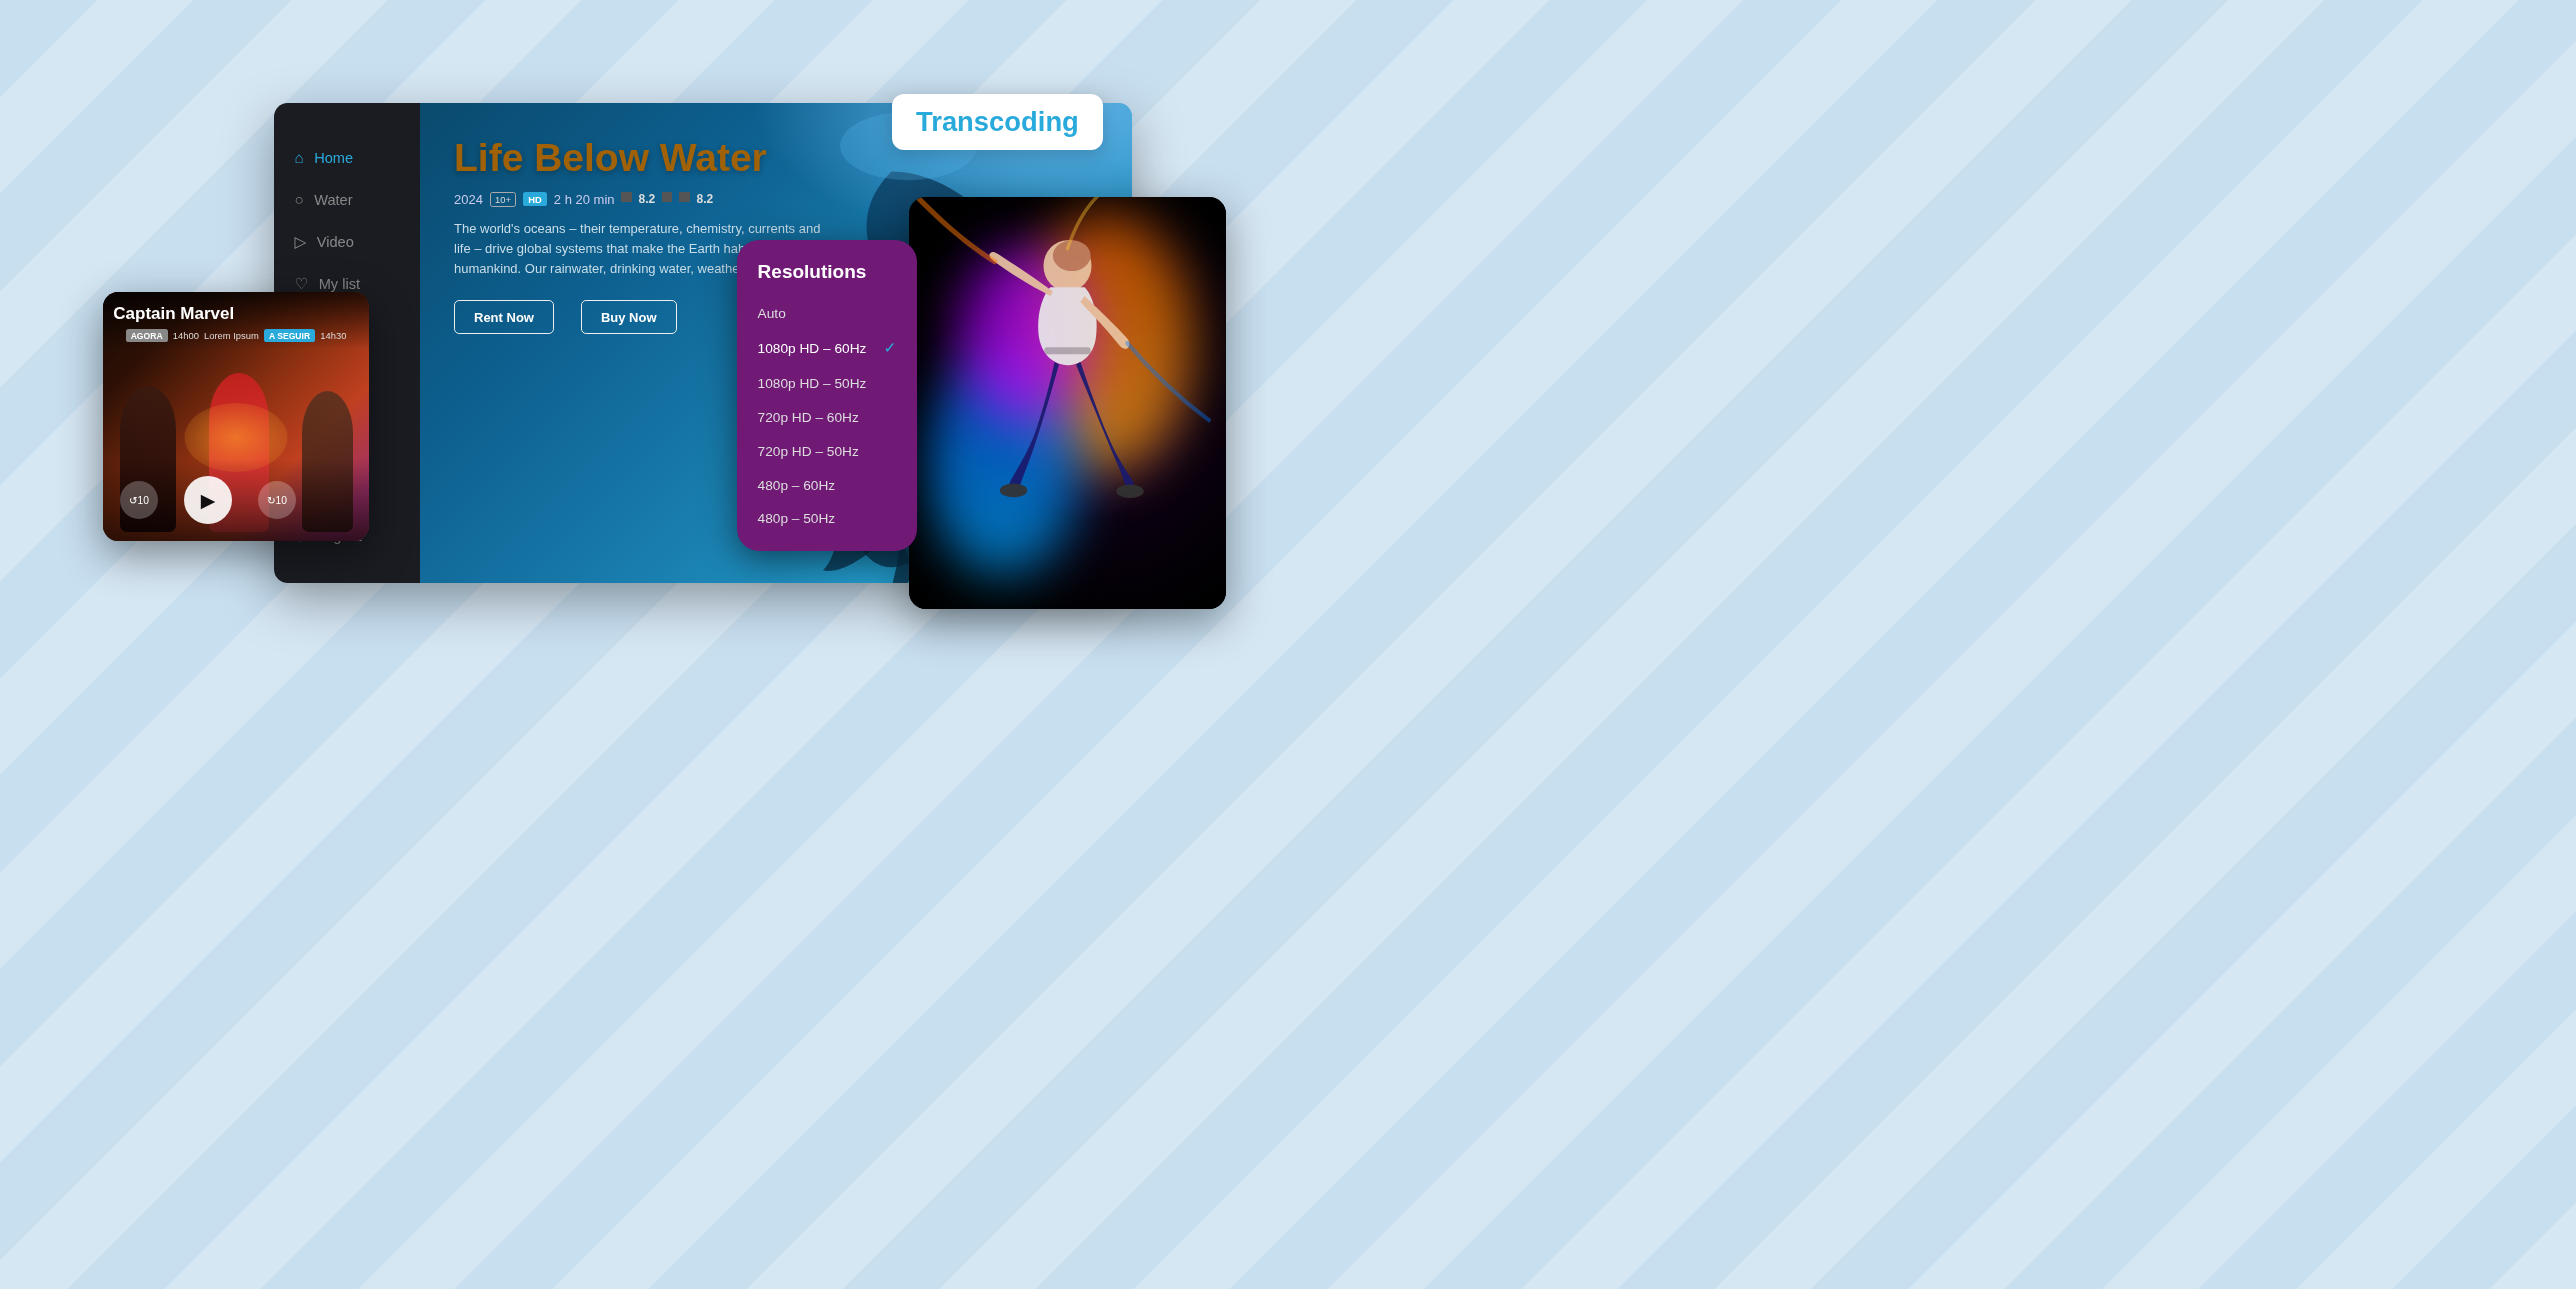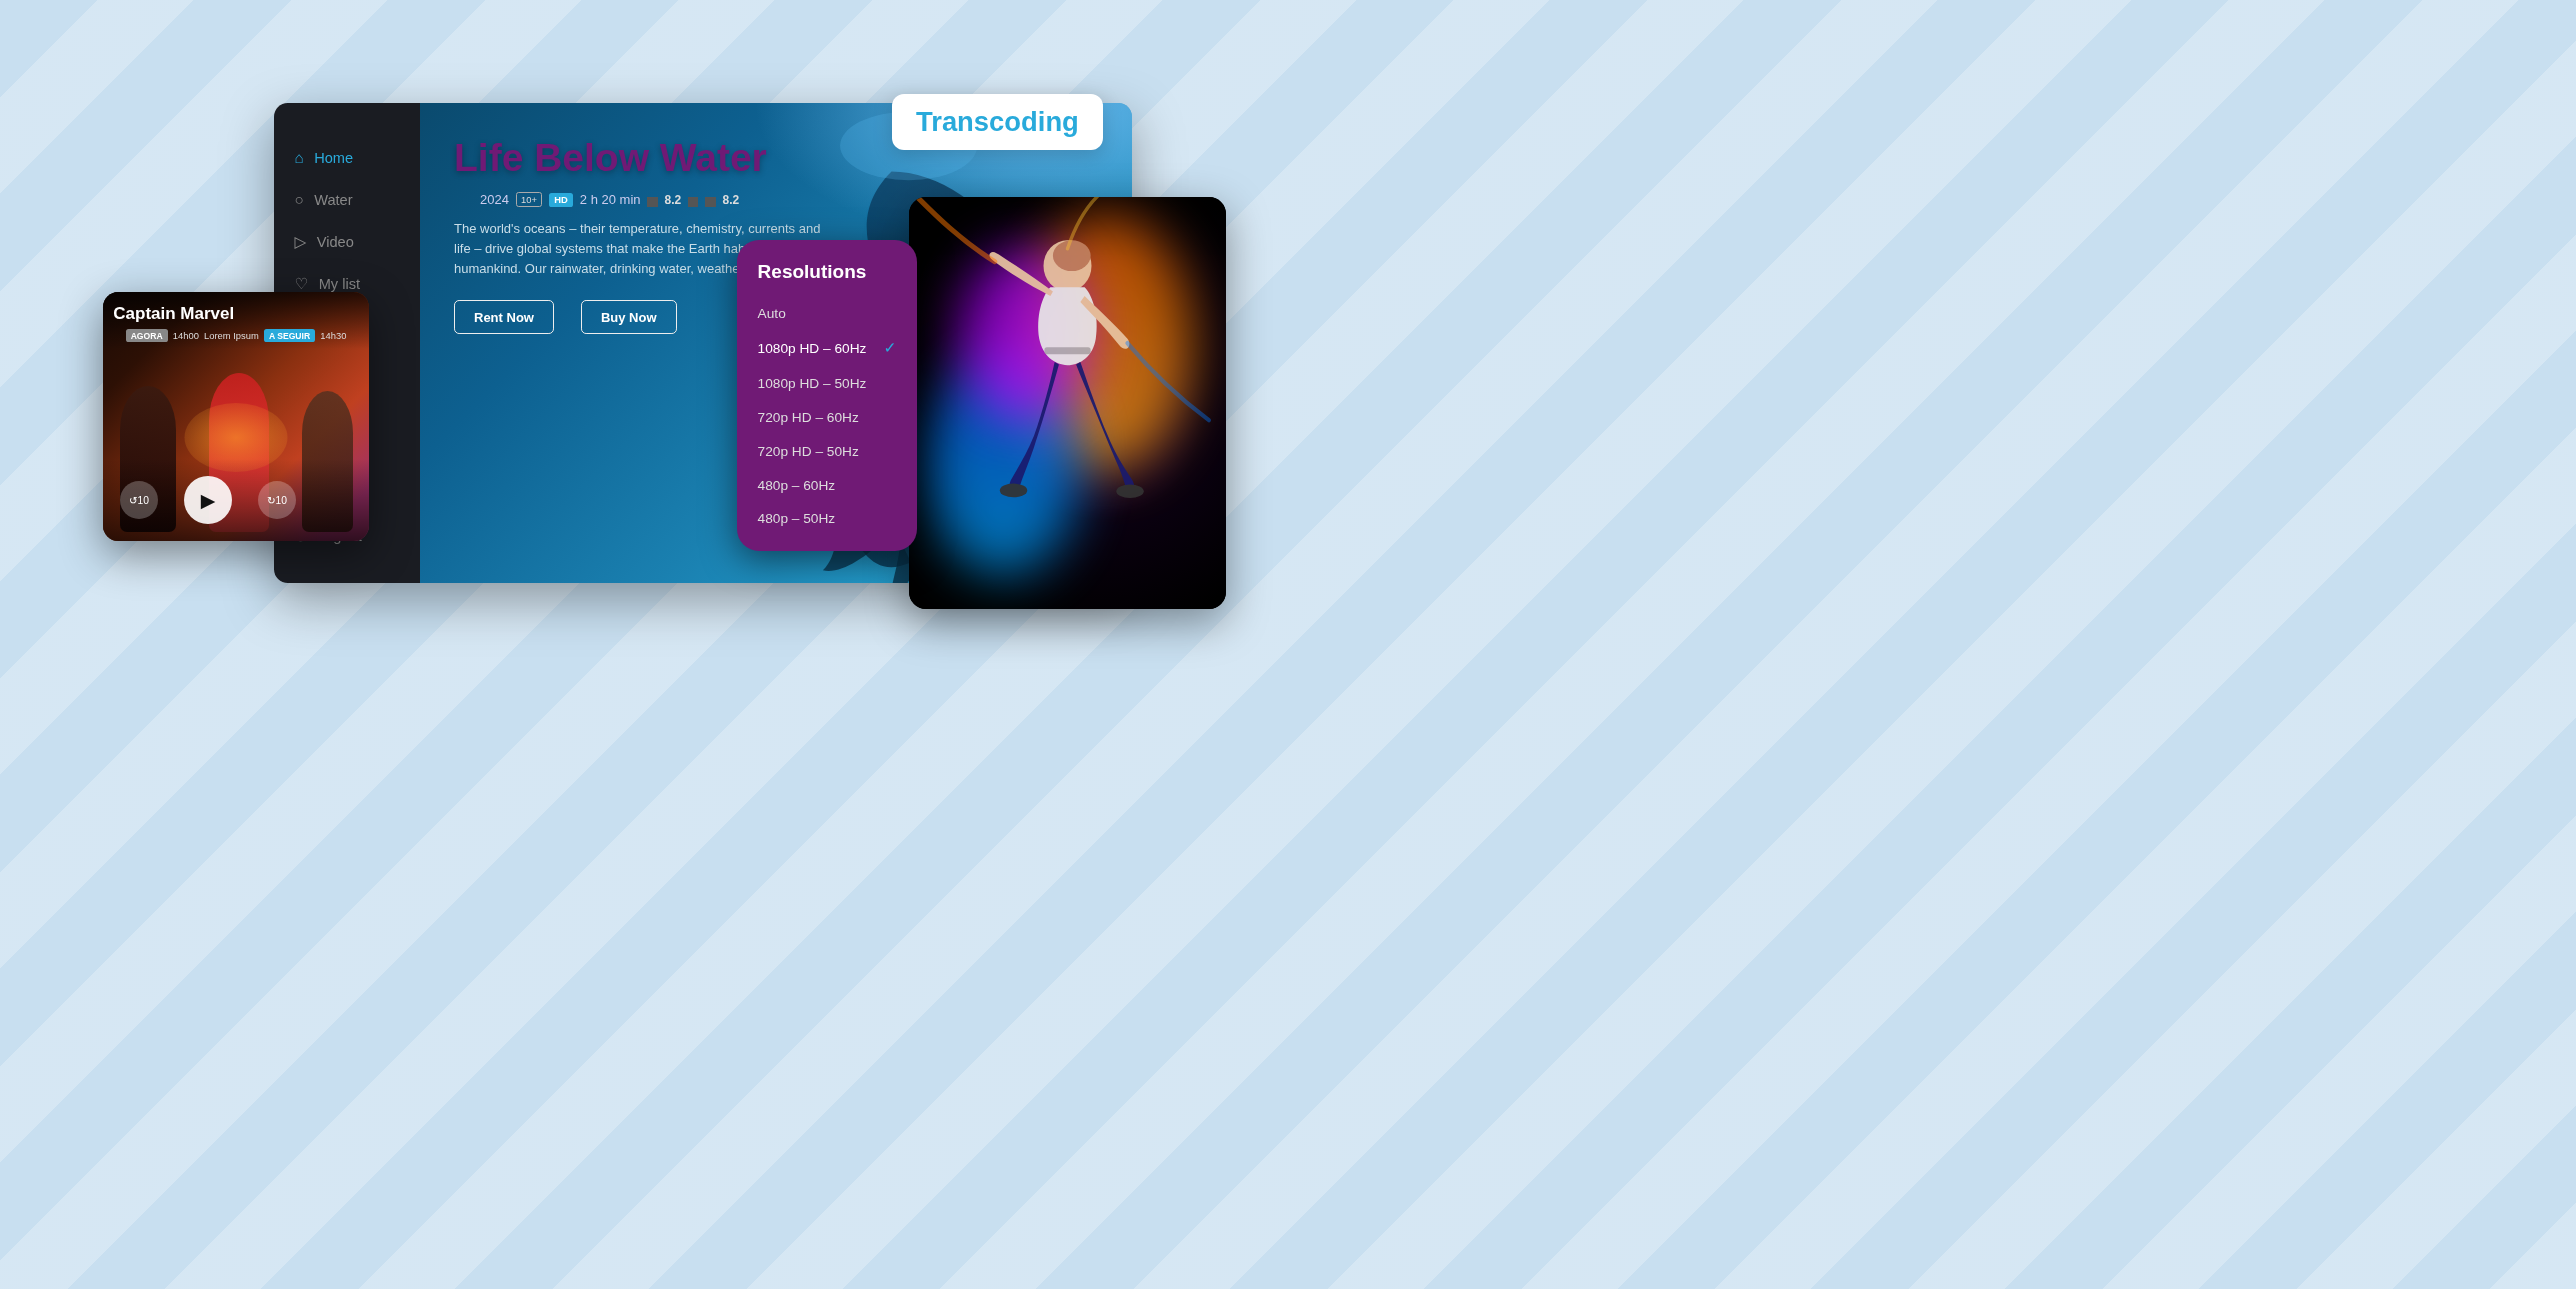--- a/index.html
+++ b/index.html
@@ -114,33 +114,32 @@
       width: 412px;
       display: flex;
       flex-direction: column;
       justify-content: flex-start;
       z-index: 2;
     }
 
     .hero-title {
       font-size: 39px;
       font-weight: 800;
-      color: #701a75;
+      color: #a16207;
       line-height: 1.1;
       margin-bottom: 12px;
       text-shadow: 0 1.7px 6.9px rgba(0,0,0,0.3);
     }
 
     .hero-meta {
       display: flex;
-      align-items: flex-end;
+      align-items: flex-start;
       gap: 6.9px;
       margin-bottom: 12px;
       flex-wrap: wrap;
-      margin-left: 26px;
     }
 
     .meta-year { color: #cce; font-size: 13px; }
     .meta-badge {
       border: 0.9px solid #aaa;
       color: #ddd;
       font-size: 9.4px;
       padding: 0.9px 4.3px;
       border-radius: 2.6px;
     }

